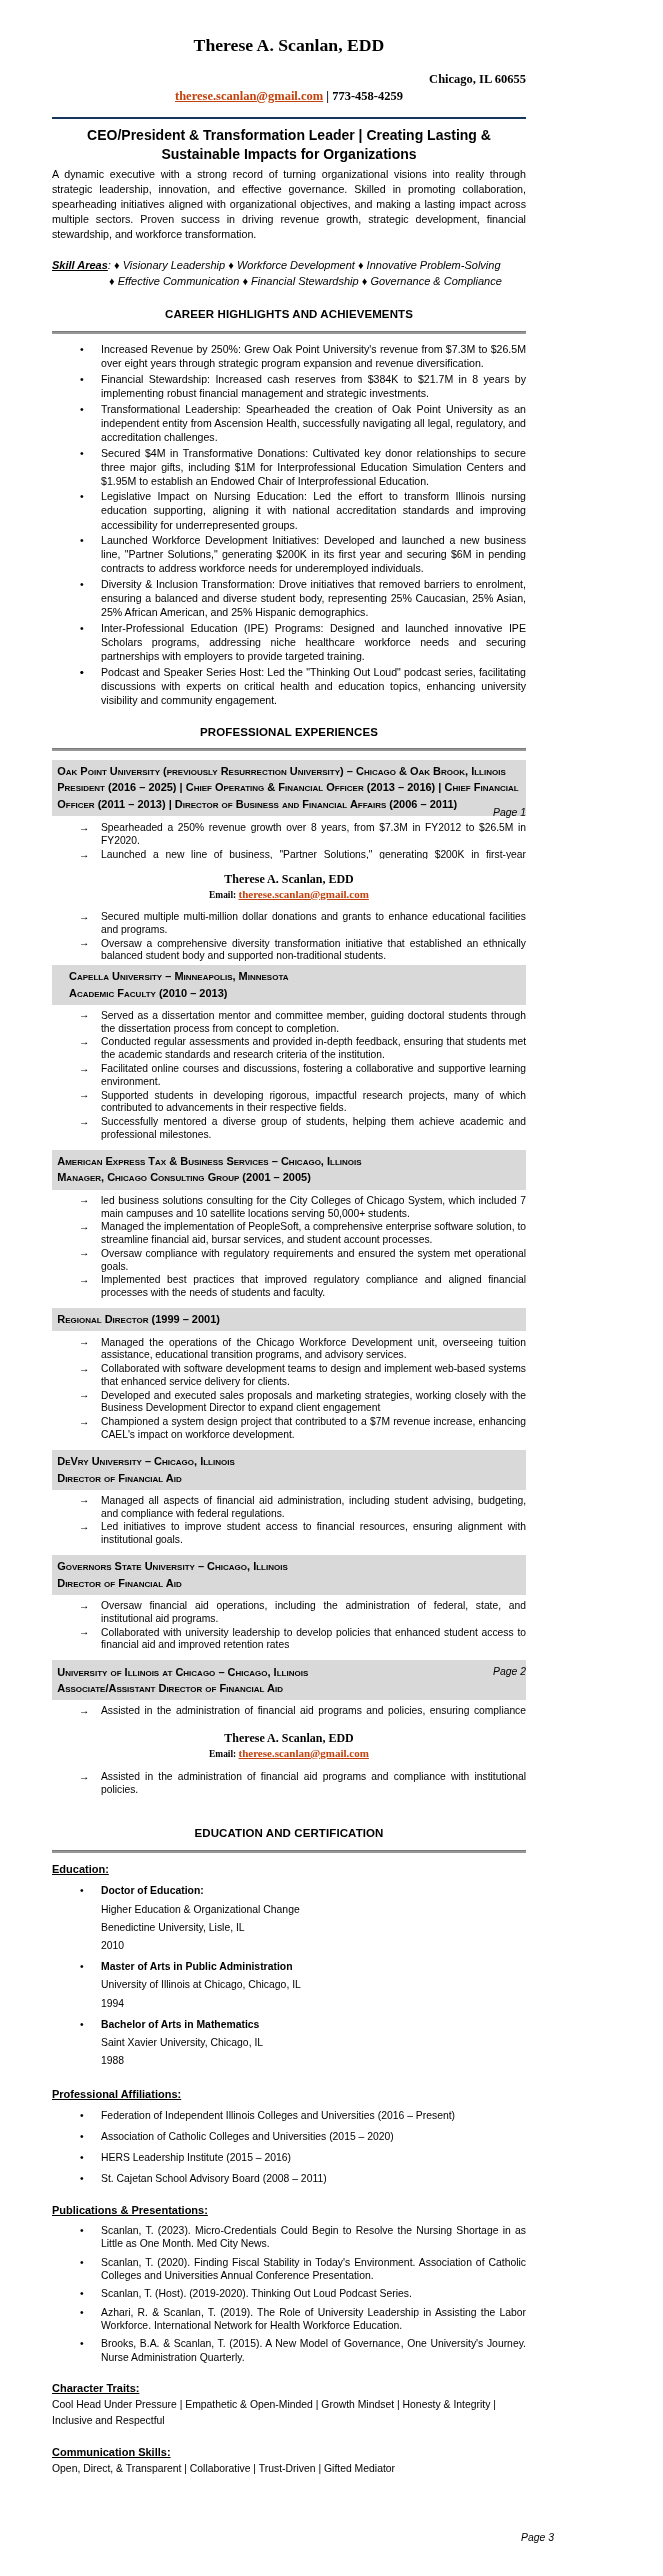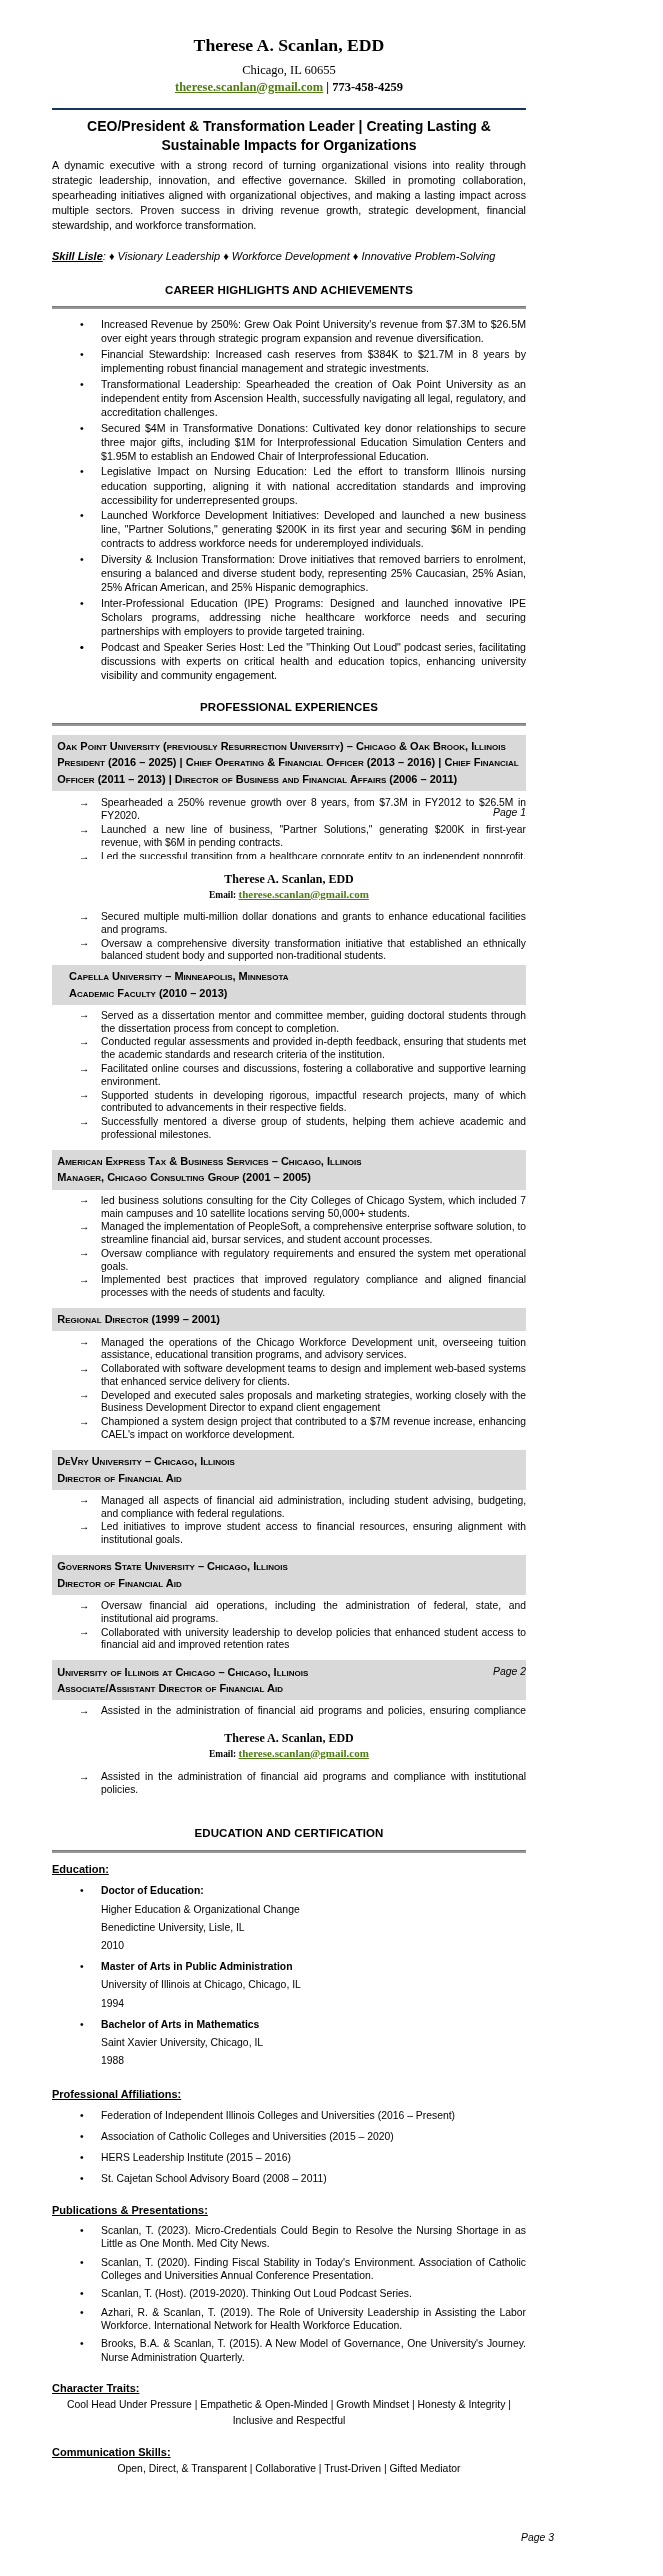--- a/index.html
+++ b/index.html
@@ -3,23 +3,23 @@
 <meta charset="utf-8">
 <style>
   html,body{margin:0;padding:0;background:#ffffff;}
   body{width:664px;font-family:"Liberation Sans",sans-serif;color:#000;-webkit-font-smoothing:antialiased;}
   .page{position:relative;width:584px;box-sizing:border-box;padding:0 58px 0 52px;overflow:hidden;background:#fff;}
   #page1,#page2{height:859px;}
   #page3{height:858px;}
 
   
   .p1-name{margin-top:35px;text-align:center;font-family:"Liberation Serif",serif;font-weight:bold;font-size:17.7px;}
-  .p1-loc{margin-top:7px;text-align:center;font-family:"Liberation Serif",serif;font-weight:normal;font-size:12.5px;}
+  .p1-loc{margin-top:16px;text-align:right;font-family:"Liberation Serif",serif;font-weight:bold;font-size:12.5px;}
   .p1-contact{margin-top:1.6px;text-align:center;font-family:"Liberation Serif",serif;font-weight:bold;font-size:12.5px;}
-  a.email-link{color:#4d7c0f;text-decoration:underline;cursor:pointer;}
+  a.email-link{color:#c2410c;text-decoration:underline;cursor:pointer;}
   .navy-rule{height:2.1px;background:#17365D;margin-top:13.5px;}
   .headline{margin-top:7.3px;text-align:center;font-weight:bold;font-size:14px;line-height:1.3;}
   .summary{margin-top:4.2px;font-size:10.7px;line-height:1.4;text-align:justify;}
 
   
   .skills{margin-top:15.6px;font-size:11px;font-style:italic;line-height:1.45;}
   .skills .lbl{font-weight:bold;text-decoration:underline;}
   .skills-line2{margin-left:57px;}
 
   
@@ -50,21 +50,21 @@
   ul.edu{list-style:none;margin:7.3px 0 0 0;padding:0;font-size:10.4px;line-height:1.75;}
   ul.edu li{position:relative;padding-left:49px;margin-bottom:3.1px;}
   ul.edu .mk{position:absolute;left:28px;top:0;}
   ul.edu .deg{font-weight:bold;}
   ul.aff{list-style:none;margin:8.3px 0 0 0;padding:0;font-size:10.4px;line-height:1.3;}
   ul.aff li{position:relative;padding-left:49px;margin-bottom:7.8px;}
   ul.aff .mk{position:absolute;left:28px;top:0;}
   ul.pubs{list-style:none;margin:8.3px 0 0 0;padding:0;font-size:10.4px;line-height:1.3;text-align:justify;}
   ul.pubs li{position:relative;padding-left:49px;margin-bottom:4.7px;}
   ul.pubs .mk{position:absolute;left:28px;top:0;}
-  .plain-text{margin-top:3.1px;font-size:10.4px;line-height:1.5;text-align:center;}
+  .plain-text{margin-top:3.1px;font-size:10.4px;line-height:1.5;}
 
   
   .page-footer{position:absolute;bottom:41px;right:58px;font-style:italic;font-size:10.4px;}
   #page3 .page-footer{bottom:33px;right:30px;}
 </style>
 </head>
 <body>
 
 <div class="page" id="page1">
   <div class="p1-name">Therese A. Scanlan, EDD</div>
@@ -72,21 +72,22 @@
   <div class="p1-contact">
     <a class="email-link">therese.scanlan@gmail.com</a>
     <span> | </span><span>773-458-4259</span>
   </div>
 
   <div class="navy-rule"></div>
   <div class="headline">CEO/President &amp; Transformation Leader | Creating Lasting &amp; Sustainable Impacts for Organizations</div>
   <div class="summary">A dynamic executive with a strong record of turning organizational visions into reality through strategic leadership, innovation, and effective governance. Skilled in promoting collaboration, spearheading initiatives aligned with organizational objectives, and making a lasting impact across multiple sectors. Proven success in driving revenue growth, strategic development, financial stewardship, and workforce transformation.</div>
 
   <div class="skills">
-    <div><span class="lbl">Skill Lisle</span><span>: </span><span>♦ Visionary Leadership ♦ Workforce Development ♦ Innovative Problem-Solving</span></div>
+    <div><span class="lbl">Skill Areas</span><span>: </span><span>♦ Visionary Leadership ♦ Workforce Development ♦ Innovative Problem-Solving</span></div>
+    <div class="skills-line2">♦ Effective Communication ♦ Financial Stewardship ♦ Governance &amp; Compliance</div>
   </div>
 
   <div class="section-title">CAREER HIGHLIGHTS AND ACHIEVEMENTS</div>
   <div class="gray-rule"></div>
 
   <ul class="blist">
 
       <li><span class="mk">•</span><span>Increased Revenue by 250%: Grew Oak Point University's revenue from $7.3M to $26.5M over eight years through strategic program expansion and revenue diversification.</span></li>
 
       <li><span class="mk">•</span><span>Financial Stewardship: Increased cash reserves from $384K to $21.7M in 8 years by implementing robust financial management and strategic investments.</span></li>

